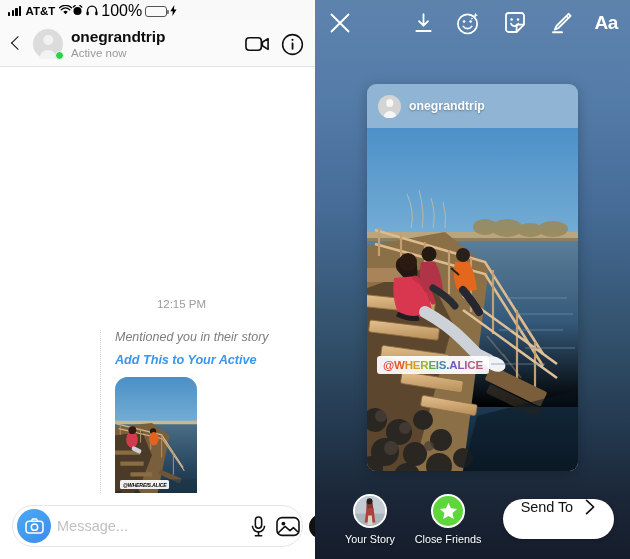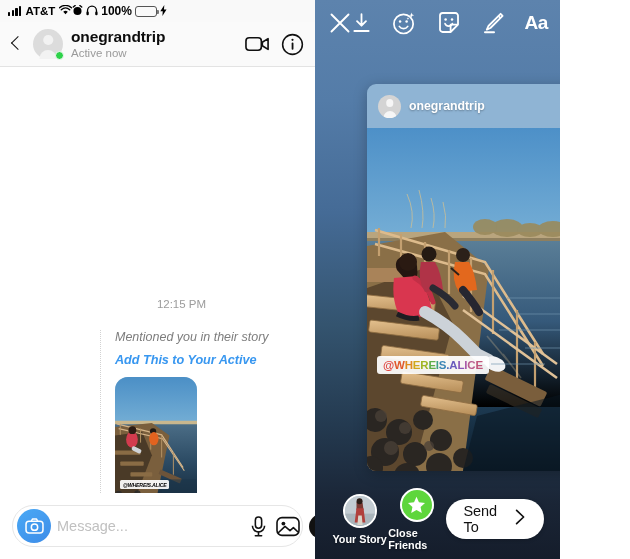--- a/index.html
+++ b/index.html
@@ -1,21 +1,21 @@
 <!DOCTYPE html>
 <html><head>
 <meta charset="utf-8">
 <style>
   * { box-sizing: border-box; margin: 0; padding: 0; }
   html, body {
     width: 630px; height: 559px;
     font-family: "Liberation Sans", sans-serif;
     overflow: hidden; background: #fff;
   }
-  .screen { display: flex; width: 560px; height: 559px; }
+  .screen { display: flex; width: 630px; height: 559px; }
 
   
   .left-panel {
     width: 315px; height: 559px;
     background: #ffffff; position: relative;
     display: flex; flex-direction: column;
   }
 
   
   .status-bar {
@@ -36,21 +36,21 @@
   .carrier { font-size: 11.5px; font-weight: bold; }
   .battery-shell {
     width: 22px; height: 11px; border: 1.2px solid #555;
     border-radius: 3px; padding: 1px; position: relative;
   }
   .battery-shell::after {
     content: ""; position: absolute; right: -3.2px; top: 3px;
     width: 2px; height: 4px; background: #777; border-radius: 0 1px 1px 0;
   }
   .battery-fill { width: 100%; height: 100%; background: #3ddc5b; border-radius: 1px; }
-  .pct { font-size: 12px; font-weight: bold; }
+  .pct { font-size: 16px; font-weight: normal; }
 
   
   .dm-header {
     height: 45px; background: #fafafa;
     border-bottom: 1px solid #e3e3e3;
     display: flex; align-items: center; padding: 0 11px 0 9px;
     flex: none; gap: 8px;
   }
   .back-chevron { width: 16px; height: 16px; position: relative; cursor: pointer; }
   .back-chevron::before {
@@ -193,27 +193,27 @@
   .bt-circle-img {
     width: 34px; height: 34px; border-radius: 50%;
     border: 2px solid #fff; overflow: hidden; position: relative; background: #b9c6cf;
   }
   .bt-circle-star {
     width: 34px; height: 34px; border-radius: 50%;
     background: #5ed63c; border: 2px solid #fff;
     display: flex; align-items: center; justify-content: center;
   }
   .bt-label {
-    color: #fff; font-size: 10.8px; font-weight: bold;
+    color: #fff; font-size: 10.8px; font-weight: normal;
     text-shadow: 0 1px 2px rgba(0,0,0,.4);
   }
   .send-to-btn {
     margin-left: auto; background: #fff; border-radius: 22px;
-    height: 40px; padding: 0 18px; display: flex; align-items: center;
-    gap: 18px; cursor: pointer; box-shadow: 0 1px 4px rgba(0,0,0,.2);
+    height: 40px; padding: 0 18px; display: flex; align-items: flex-start;
+    gap: 12px; cursor: pointer; box-shadow: 0 1px 4px rgba(0,0,0,.2);
   }
   .send-to-label { font-size: 14.5px; color: #111; letter-spacing: -.1px; }
 
   
   .photo-art { position: absolute; inset: 0; overflow: hidden; }
 </style>
 </head>
 <body>
 
 <div class="screen">

